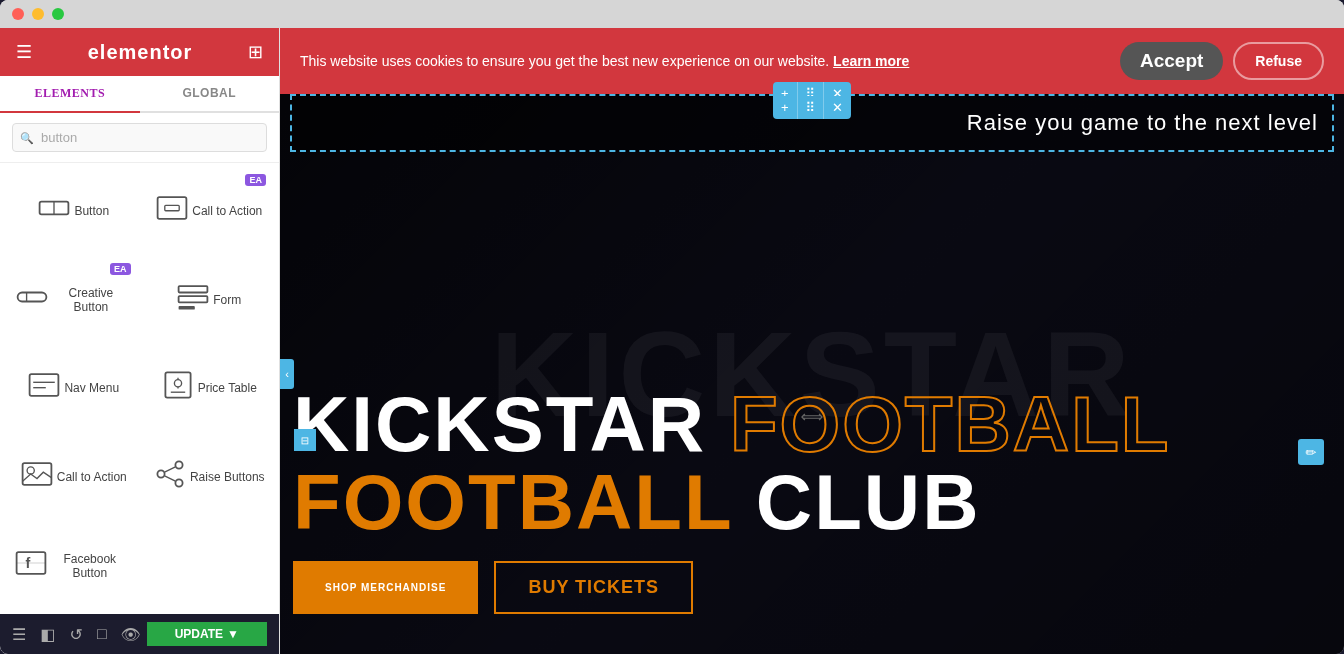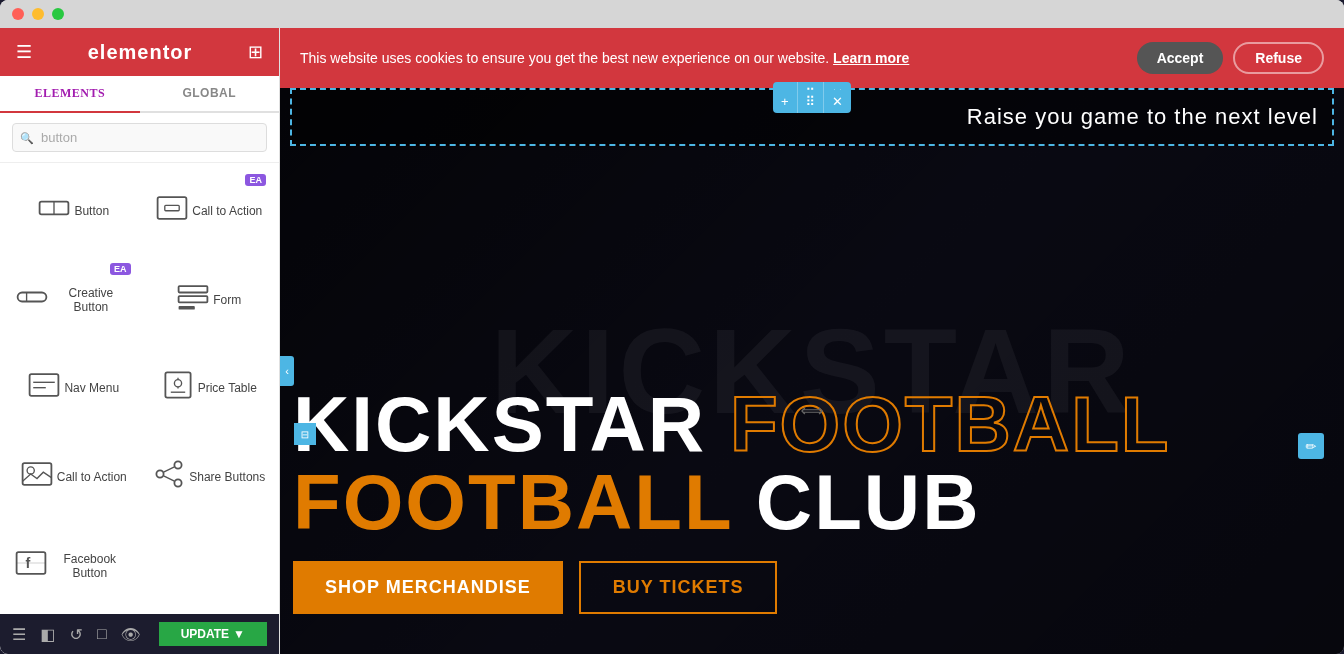--- a/index.html
+++ b/index.html
@@ -175,21 +175,21 @@
     }
     .bottom-icon {
       color: #aaa;
       font-size: 16px;
       cursor: pointer;
     }
     .update-btn {
       background: #28a745;
       color: white;
       border: none;
-      padding: 5px 22px;
+      padding: 5px 28px;
       border-radius: 0;
       font-size: 12px;
       font-weight: 600;
       cursor: pointer;
       display: flex;
       align-items: center;
       gap: 4px;
     }
 
     
@@ -222,21 +222,21 @@
     .cookie-buttons {
       display: flex;
       gap: 10px;
     }
     .accept-btn {
       background: #555;
       color: white;
       border: none;
       padding: 8px 20px;
       border-radius: 20px;
-      font-size: 14px;
+      font-size: 19px;
       font-weight: 600;
       cursor: pointer;
     }
     .refuse-btn {
       background: transparent;
       color: white;
       border: 2px solid rgba(255,255,255,0.5);
       padding: 6px 20px;
       border-radius: 20px;
       font-size: 14px;
@@ -337,21 +337,21 @@
 
     .hero-buttons {
       display: flex;
       gap: 16px;
     }
     .hero-btn-shop {
       background: #e07b00;
       color: white;
       border: none;
       padding: 16px 32px;
-      font-size: 18px;
+      font-size: 10px;
       font-weight: 800;
       letter-spacing: 1px;
       cursor: pointer;
       text-transform: uppercase;
     }
     .hero-btn-tickets {
       background: transparent;
       color: #e07b00;
       border: 2px solid #e07b00;
       padding: 14px 32px;
@@ -537,21 +537,21 @@
         <div class="widget-item">
           <div class="icon-wrap">
             <svg class="widget-icon-svg" viewBox="0 0 40 40" fill="none">
               <circle cx="30" cy="10" r="4" stroke="#555" stroke-width="2"></circle>
               <circle cx="10" cy="20" r="4" stroke="#555" stroke-width="2"></circle>
               <circle cx="30" cy="30" r="4" stroke="#555" stroke-width="2"></circle>
               <line x1="14" y1="18" x2="26" y2="12" stroke="#555" stroke-width="1.5"></line>
               <line x1="14" y1="22" x2="26" y2="28" stroke="#555" stroke-width="1.5"></line>
             </svg>
           </div>
-          <span class="widget-label">Share Buttons</span>
+          <span class="widget-label">Raise Buttons</span>
         </div>
 
         <div class="widget-item">
           <div class="icon-wrap">
             <svg class="widget-icon-svg" viewBox="0 0 40 40" fill="none">
               <rect x="4" y="8" width="32" height="24" rx="2" stroke="#555" stroke-width="2"></rect>
               <text x="14" y="25" font-size="16" fill="#555" font-weight="700">f</text>
               <line x1="4" y1="20" x2="36" y2="20" stroke="#555" stroke-width="1" opacity="0.3"></line>
             </svg>
           </div>

